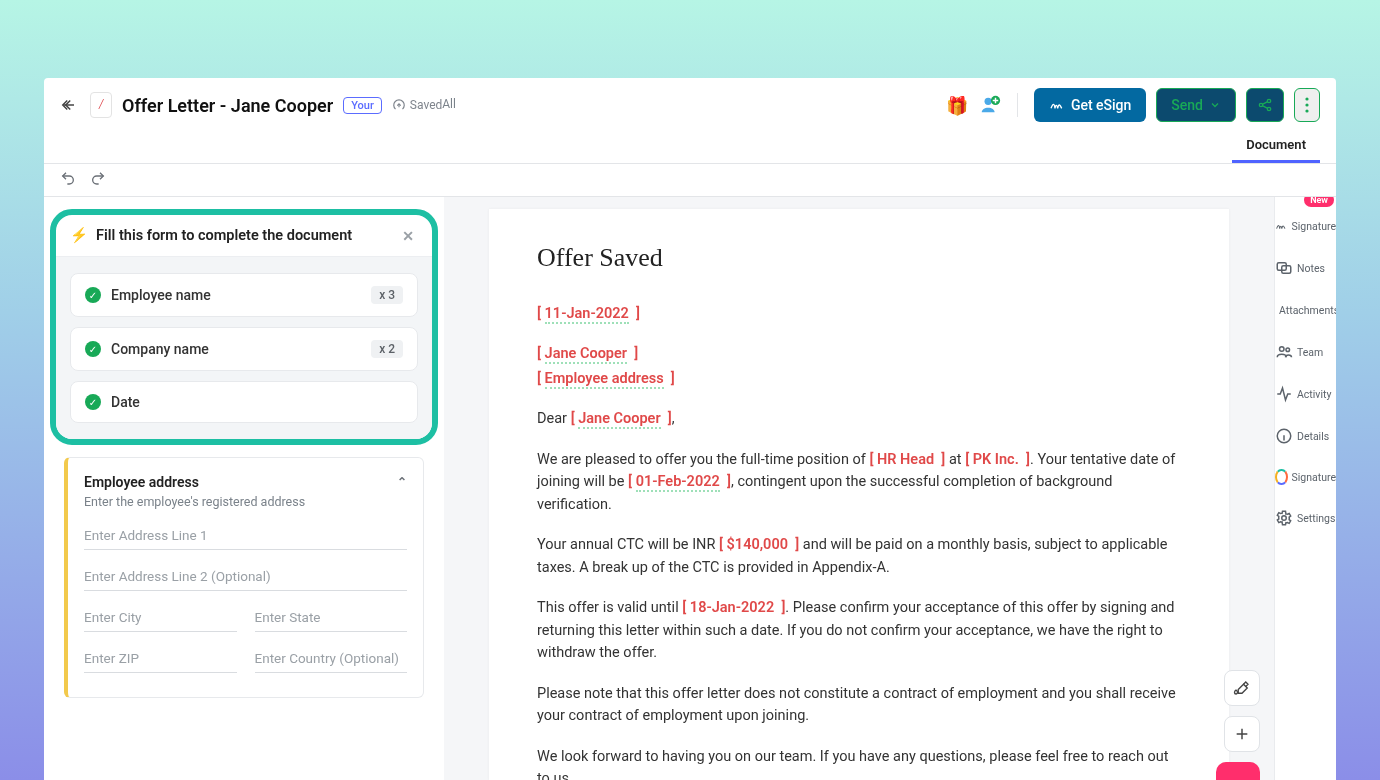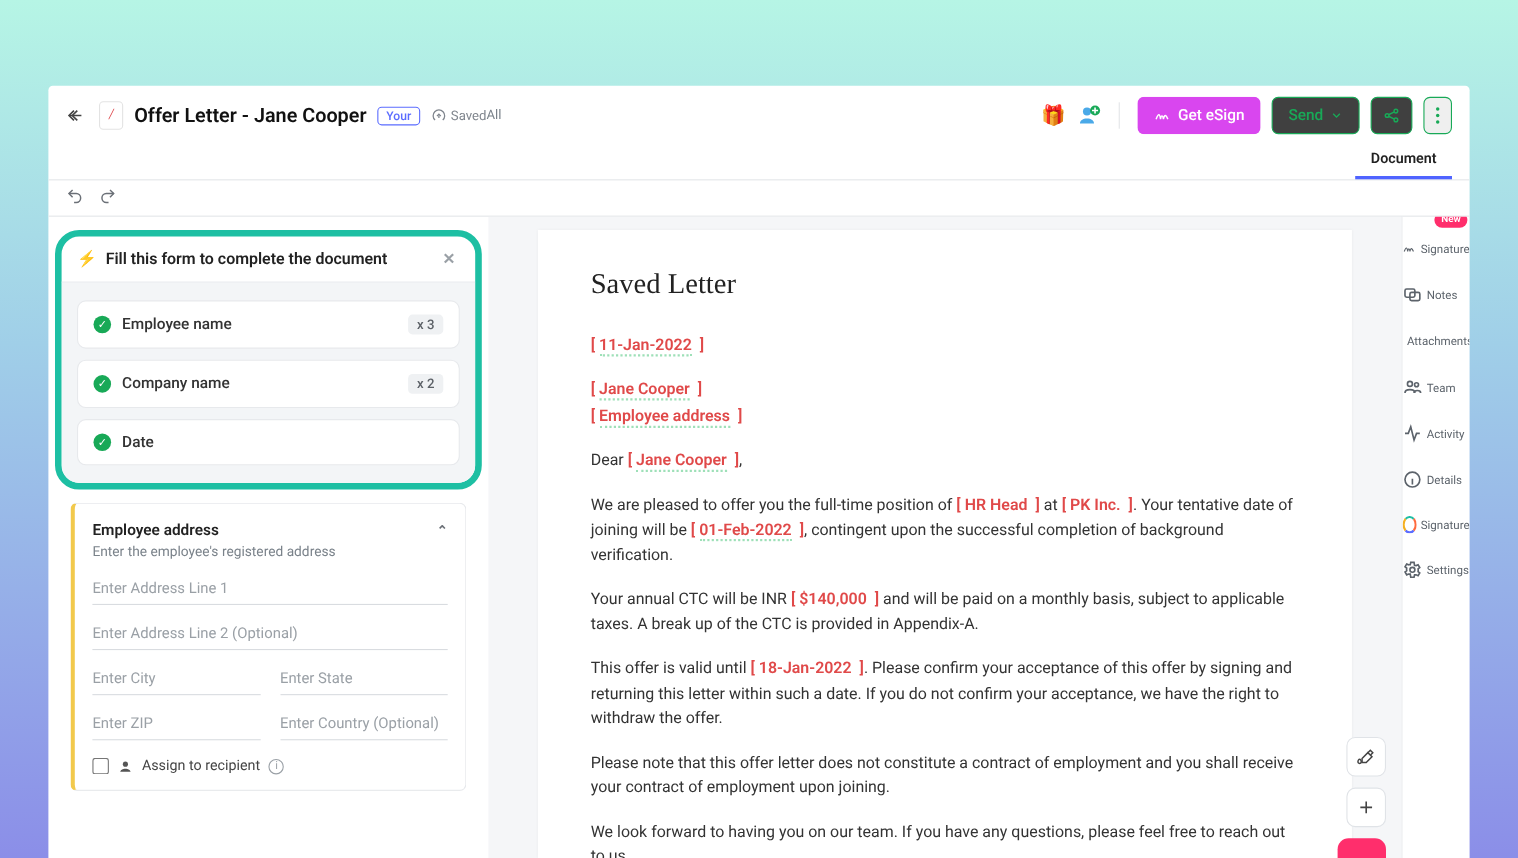--- a/index.html
+++ b/index.html
@@ -14,22 +14,22 @@
 .title-row { display:flex; align-items:center; gap:10px; }
 .title-row h1 { font-size: 18px; font-weight: 600; color:#111; }
 .form-badge { border:1px solid #5b6cff; color:#5b6cff; font-size:11px; font-weight:500; padding:1px 7px; border-radius:4px; }
 .saved { display:flex; align-items:center; gap:4px; color:#7f858d; font-size:12px; }
 .breadcrumb { font-size:12px; color:#7a828a; margin-top:2px; }
 .header-right { margin-left:auto; display:flex; align-items:center; gap:10px; }
 .gift-icon { font-size:18px; }
 .addperson-icon { width:22px; height:22px; display:flex; align-items:center; justify-content:center; }
 .vr { width:1px; height:24px; background:#e3e5e8; margin:0 6px; }
 .btn { display:flex; align-items:center; gap:6px; font-size:14px; font-weight:500; border-radius:6px; padding:8px 14px; cursor:pointer; border:1px solid transparent; }
-.btn-green { background:#d946ef; color:#fff; }
-.btn-green-outline { background:#404040; color:#18a957; border:1px solid #18a957;text-align:right; }
+.btn-green { background:#0369a1; color:#fff; }
+.btn-green-outline { background:#0c4a6e; color:#18a957; border:1px solid #18a957;text-align:right; }
 .btn-green-outline.icon-only { padding:8px 10px; }
 .btn.icon-only { padding:8px 10px; color:#18a957; border:1px solid #18a957; }
 
 .tabs-row { padding:0 16px; border-bottom:1px solid #e3e5e8; }
 .tab { display:inline-block; font-size:13px; font-weight:600; color:#222; padding:8px 14px; border-bottom:3px solid #4f63ff; }
 
 .toolbar-row { padding:6px 16px; display:flex; gap:14px; border-bottom:1px solid #e3e5e8; }
 .toolbar-row .tbtn { color:#6b7077; cursor:pointer; font-size:15px; }
 
 
@@ -214,36 +214,27 @@
         <input class="addr-input" placeholder="Enter Address Line 1" style="">
         <input class="addr-input" placeholder="Enter Address Line 2 (Optional)" style="">
         <div class="addr-row2">
           <input class="addr-input" placeholder="Enter City" style="">
           <input class="addr-input" placeholder="Enter State" style="">
         </div>
         <div class="addr-row2">
           <input class="addr-input" placeholder="Enter ZIP" style="">
           <input class="addr-input" placeholder="Enter Country (Optional)" style="">
         </div>
-        <div class="assign-row">
-          <input type="checkbox" style="">
-          <svg width="14" height="14" viewBox="0 0 24 24" fill="#555">
-              <circle cx="12" cy="8" r="4"></circle>
-              <path d="M4 20c0-3 4-5 8-5s8 2 8 5"></path>
-            </svg>
-          <span>Assign to recipient</span>
-          <span class="info">i</span>
-        </div>
       </div>
 
     </div>
 
     <div class="doc-canvas">
       <div class="doc-page">
-        <h2>Saved Letter</h2>
+        <h2>Offer Saved</h2>
         <p><span class="brkt">[ </span><span class="tok tok-u">11-Jan-2022</span><span class="brkt"> &nbsp;]</span></p>
         <p style="margin-bottom:2px;"><span class="brkt">[ </span><span class="tok tok-u">Jane Cooper</span><span class="brkt"> &nbsp;]</span></p>
         <p><span class="brkt">[ </span><span class="tok tok-u">Employee address</span><span class="brkt"> &nbsp;]</span></p>
         <p><span>Dear</span> <span class="brkt">[ </span><span class="tok tok-u">Jane Cooper</span><span class="brkt"> &nbsp;]</span>,</p>
         <p>
           <span>We are pleased to offer you the full-time position of</span>
           <span class="brkt">[ </span><span class="tok">HR Head</span><span class="brkt"> &nbsp;]</span>
           <span>at</span>
           <span class="brkt">[ </span><span class="tok">PK Inc.</span><span class="brkt"> &nbsp;]</span><span>. Your tentative date of joining will be</span>
           <span class="brkt">[ </span><span class="tok tok-u">01-Feb-2022</span><span class="brkt"> &nbsp;]</span><span>, contingent upon the successful completion of background verification.</span>

